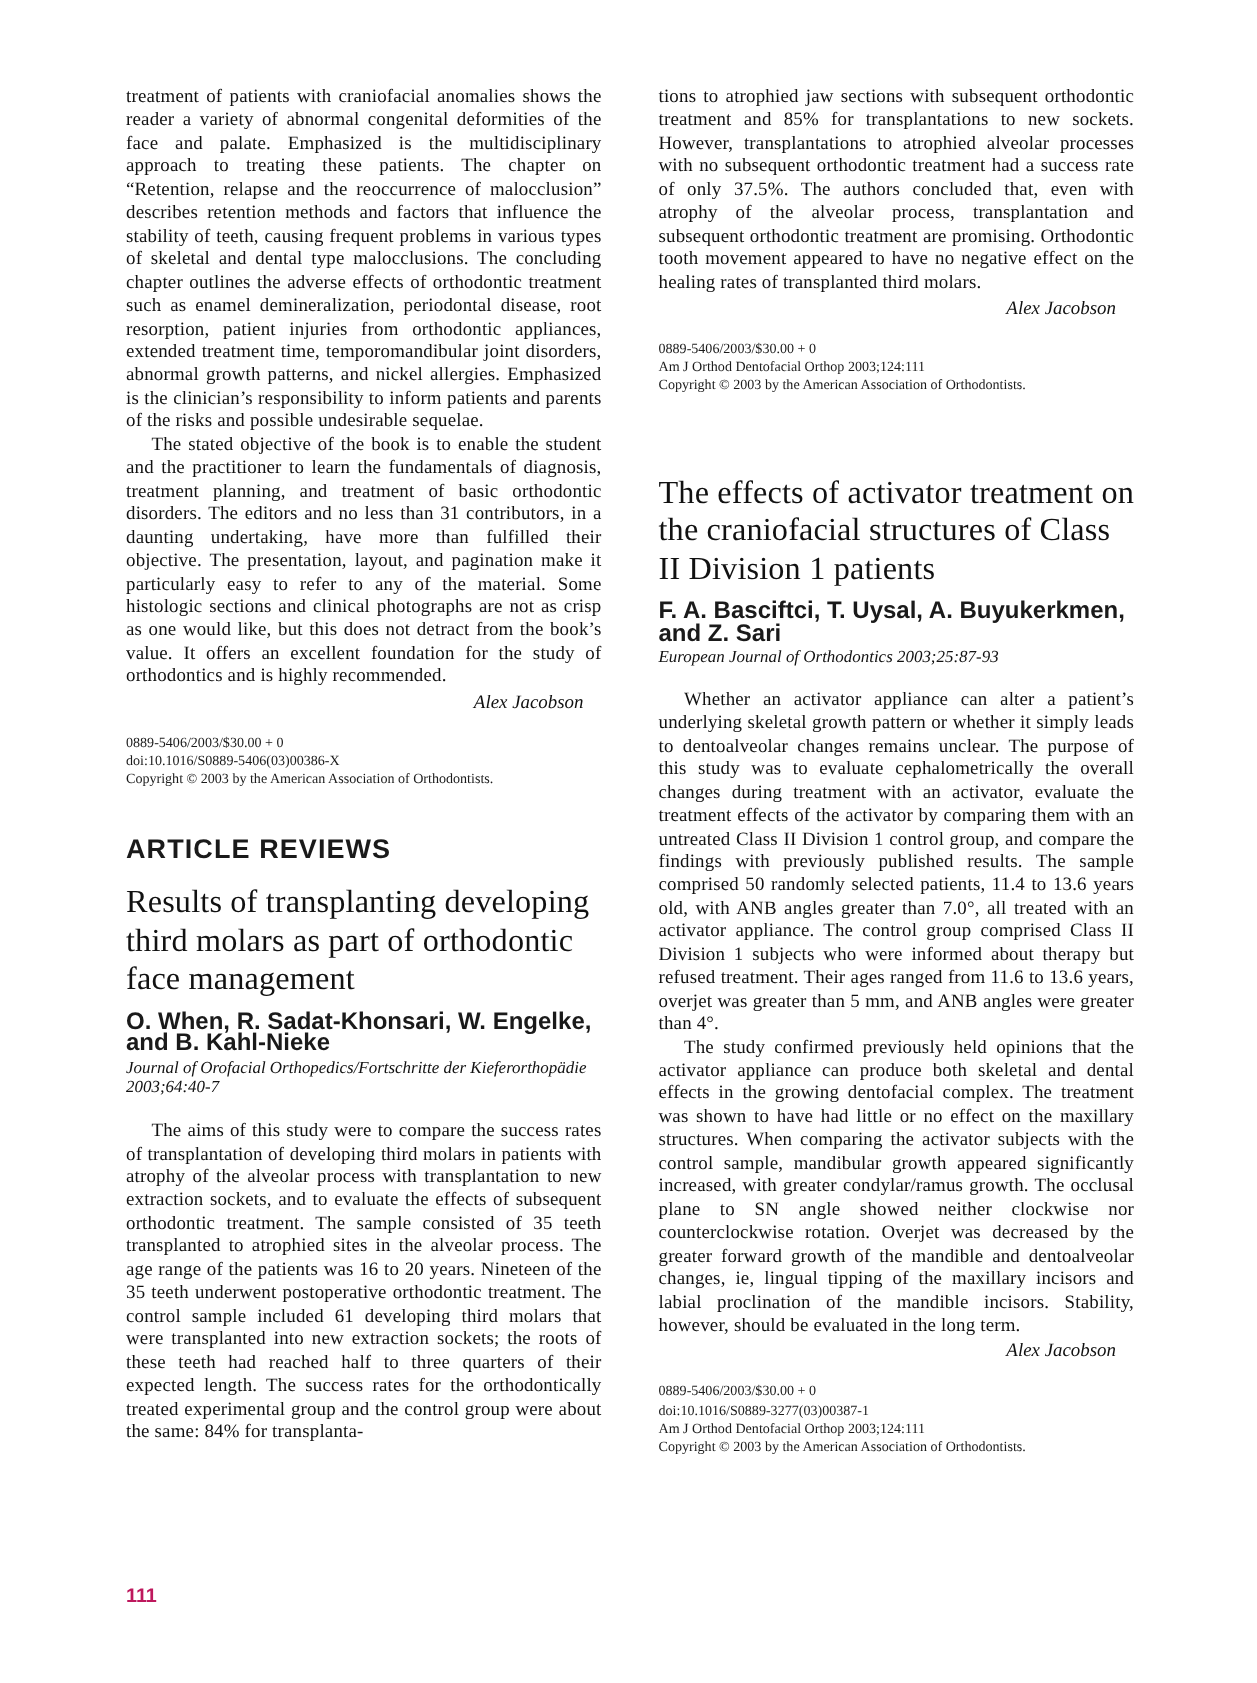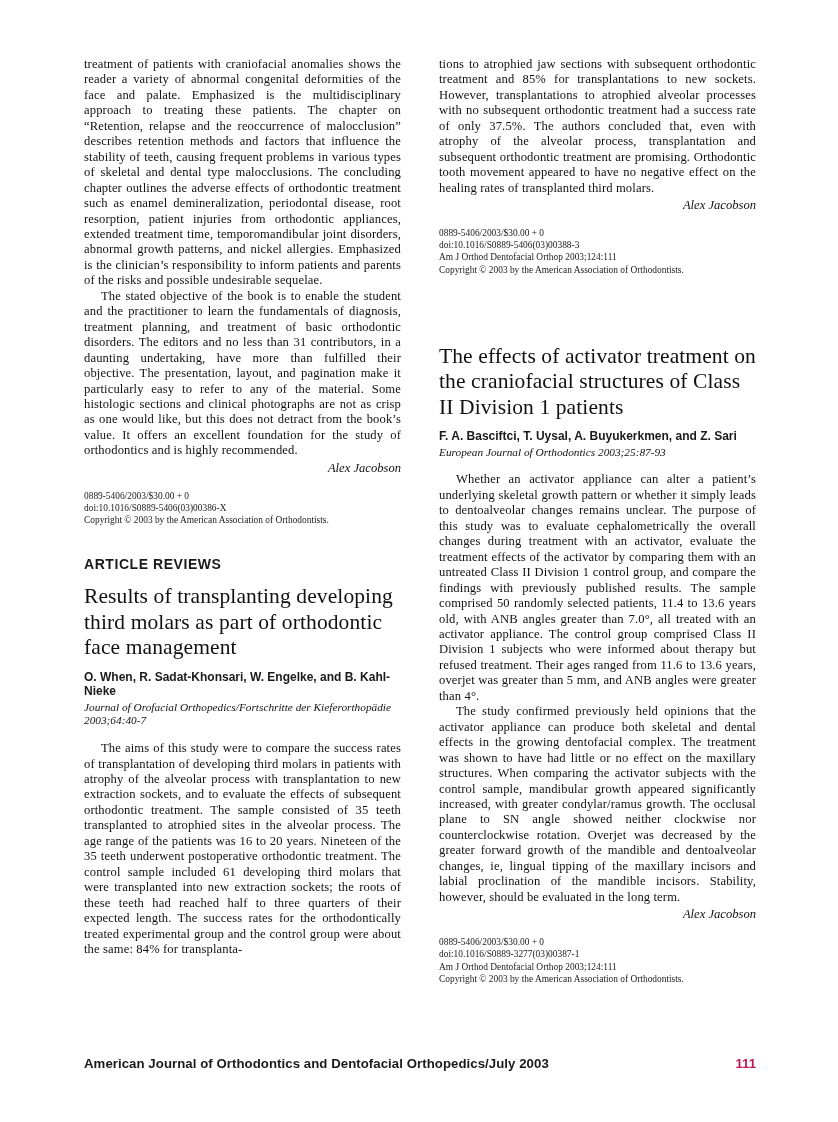--- a/index.html
+++ b/index.html
@@ -48,56 +48,56 @@
     letter-spacing: 0.01em;
   }
   p.body.indent { text-indent: 17px; }
   p.body + p.body { margin-top: 0; }
 
   .byline {
     font-family: "Liberation Serif", serif;
     font-size: 12.6px;
     font-style: italic;
     text-align: right;
-    margin: 2px 0 0 0;
+    margin: 2px 12px 0 0;
     color: #111;
   }
 
   .footnote {
     margin-top: 14px;
     font-family: "Liberation Serif", serif;
     font-size: 9.4px;
     line-height: 12.2px;
     color: #1a1a1a;
   }
   .footnote div { white-space: nowrap; }
 
   .section-head {
     font-family: "Liberation Sans", sans-serif;
-    font-size: 14px;
+    font-size: 18px;
     font-weight: bold;
     letter-spacing: 0.04em;
     color: #1a1a1a;
     margin: 30px 0 0 0;
   }
 
   h2.article-title {
     font-family: "Liberation Serif", serif;
     font-weight: normal;
     font-size: 21.5px;
     line-height: 25.5px;
     margin: 12px 0 0 0;
     color: #111;
     letter-spacing: 0.005em;
   }
-  h2.article-title.second { margin-top: 16px; }
+  h2.article-title.second { margin-top: 0; }
 
   .authors {
     font-family: "Liberation Sans", sans-serif;
-    font-size: 12px;
+    font-size: 16px;
     font-weight: bold;
     line-height: 14.5px;
     margin: 9px 0 0 0;
     color: #1a1a1a;
   }
   .source {
     font-family: "Liberation Serif", serif;
     font-style: italic;
     font-size: 11.3px;
     line-height: 13.6px;
@@ -165,21 +165,20 @@
       </div>
 
       <div class="col">
 
         <p class="body">tions to atrophied jaw sections with subsequent orthodontic treatment and 85% for transplantations to new sockets. However, transplantations to atrophied alveolar processes with no subsequent orthodontic treatment had a success rate of only 37.5%. The authors concluded that, even with atrophy of the alveolar process, transplantation and subsequent orthodontic treatment are promising. Orthodontic tooth movement appeared to have no negative effect on the healing rates of transplanted third molars.</p>
 
         <p class="byline">Alex Jacobson</p>
 
         <div class="footnote">
           <div>0889-5406/2003/$30.00 + 0</div>
-          <div>doi:10.1016/S0889-5406(03)00388-3</div>
           <div>Am J Orthod Dentofacial Orthop 2003;124:111</div>
           <div>Copyright © 2003 by the American Association of Orthodontists.</div>
         </div>
 
         <div class="spacer-lg"></div>
 
         <h2 class="article-title second">The effects of activator treatment on the craniofacial structures of Class II Division 1 patients</h2>
 
         <div class="authors">F. A. Basciftci, T. Uysal, A. Buyukerkmen, and Z. Sari</div>
 
@@ -198,16 +197,15 @@
           <div>doi:10.1016/S0889-3277(03)00387-1</div>
           <div>Am J Orthod Dentofacial Orthop 2003;124:111</div>
           <div>Copyright © 2003 by the American Association of Orthodontists.</div>
         </div>
       </div>
 
     </div>
   </div>
 
   <div class="footer">
-    <div class="footer-title">American Journal of Orthodontics and Dentofacial Orthopedics/July 2003</div>
     <div class="footer-page">111</div>
   </div>
 </div>
 
 </body></html>

